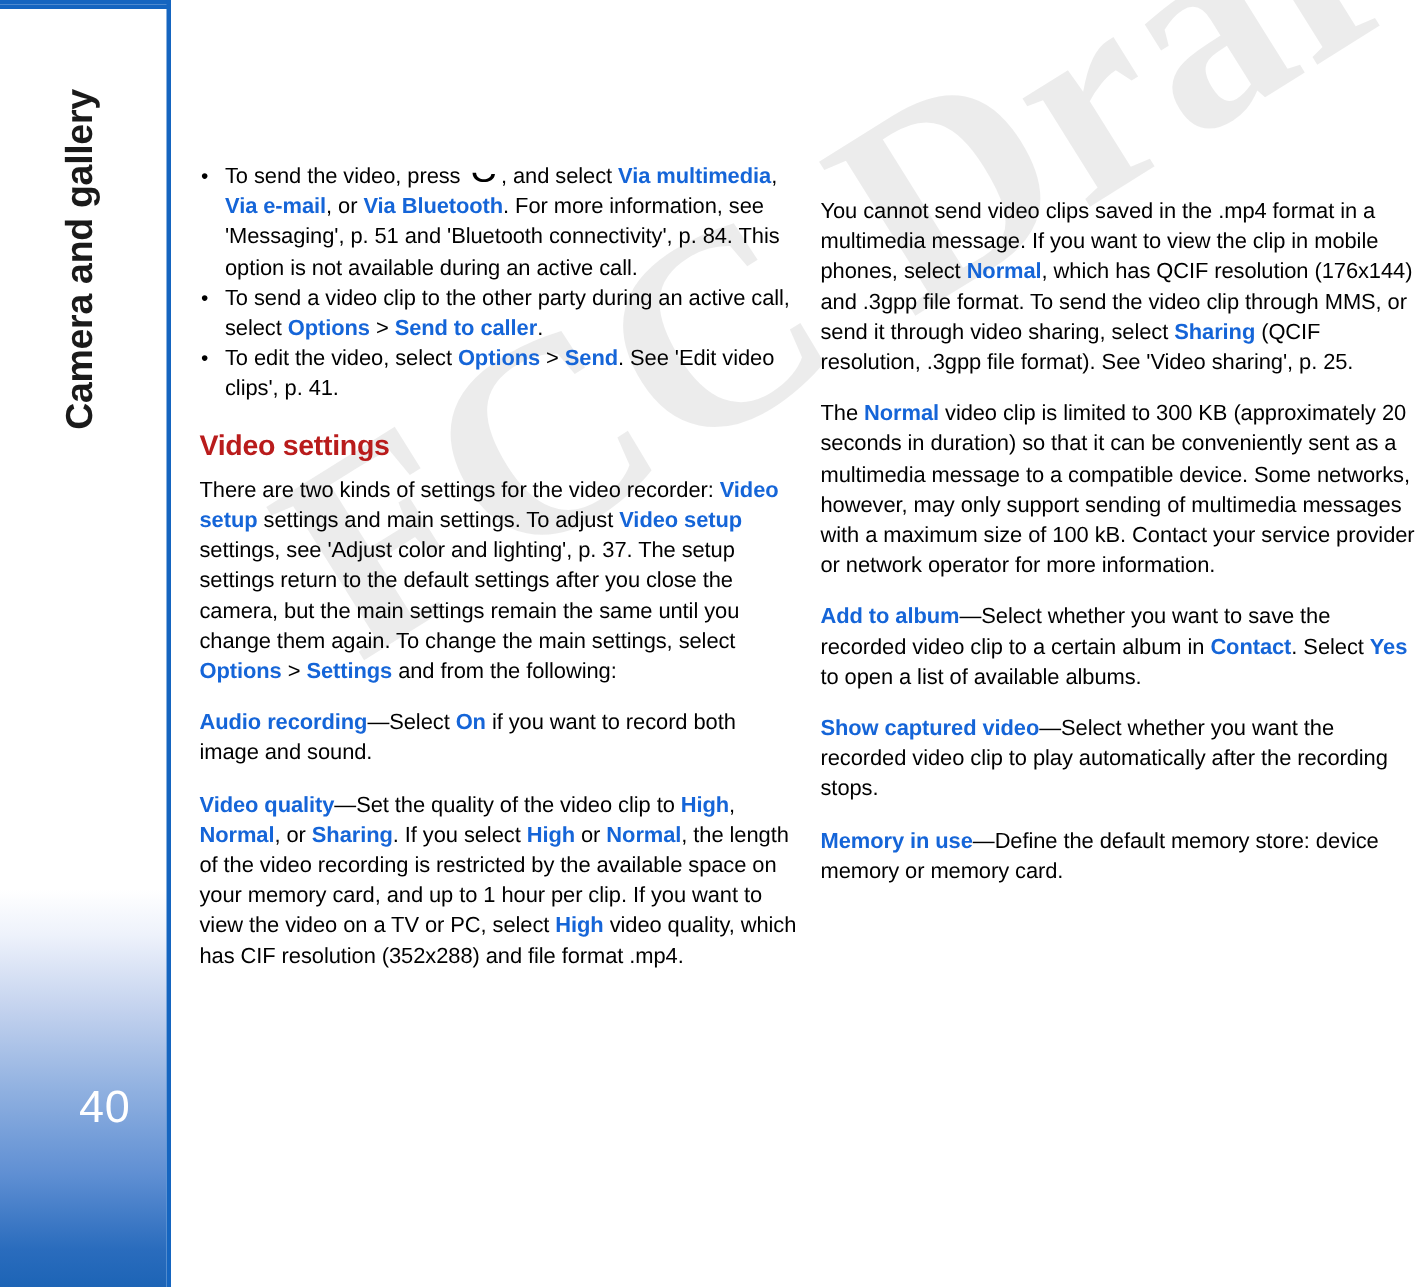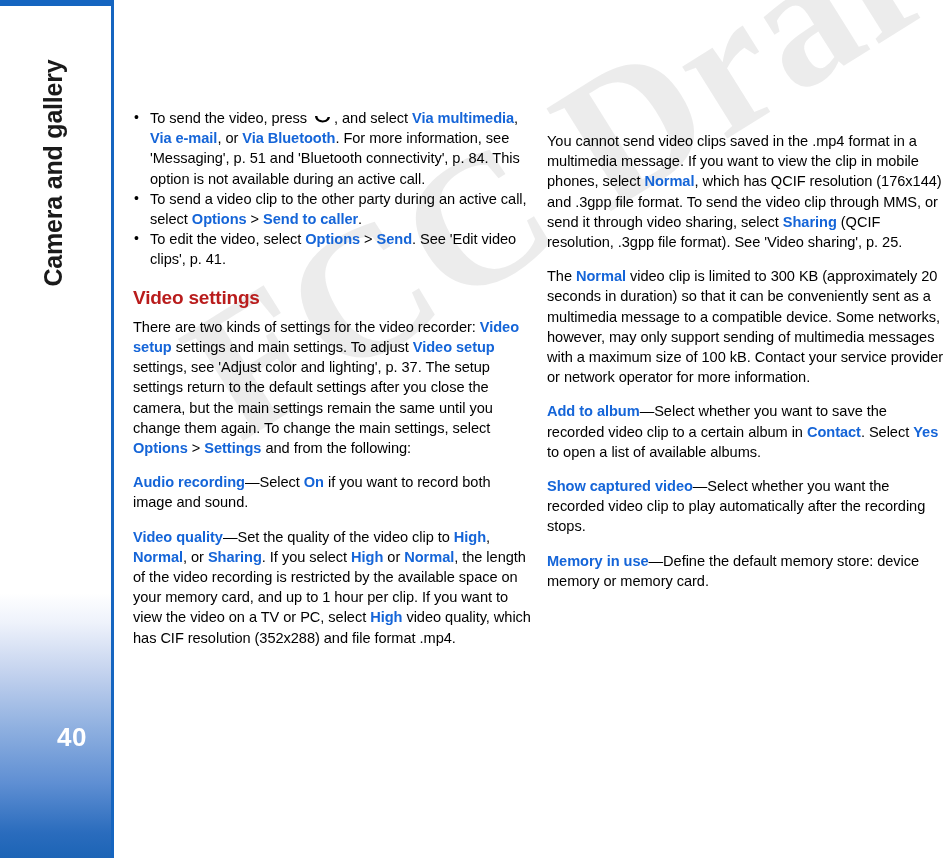--- a/index.html
+++ b/index.html
@@ -56,22 +56,22 @@
     font-size: 25px;
     font-weight: bold;
     letter-spacing: -0.2px;
     color: #1a1a1a;
     white-space: nowrap;
   }
   #page-number {
     position: absolute;
     right: 24px;
     top: 719px;
-    font-size: 26px;
-    font-weight: bold;
+    font-size: 30px;
+    font-weight: normal;
     color: #ffffff;
     letter-spacing: 0.5px;
   }
 
   
   #watermark {
     position: absolute;
     left: 0;
     top: 0;
     width: 947px;

